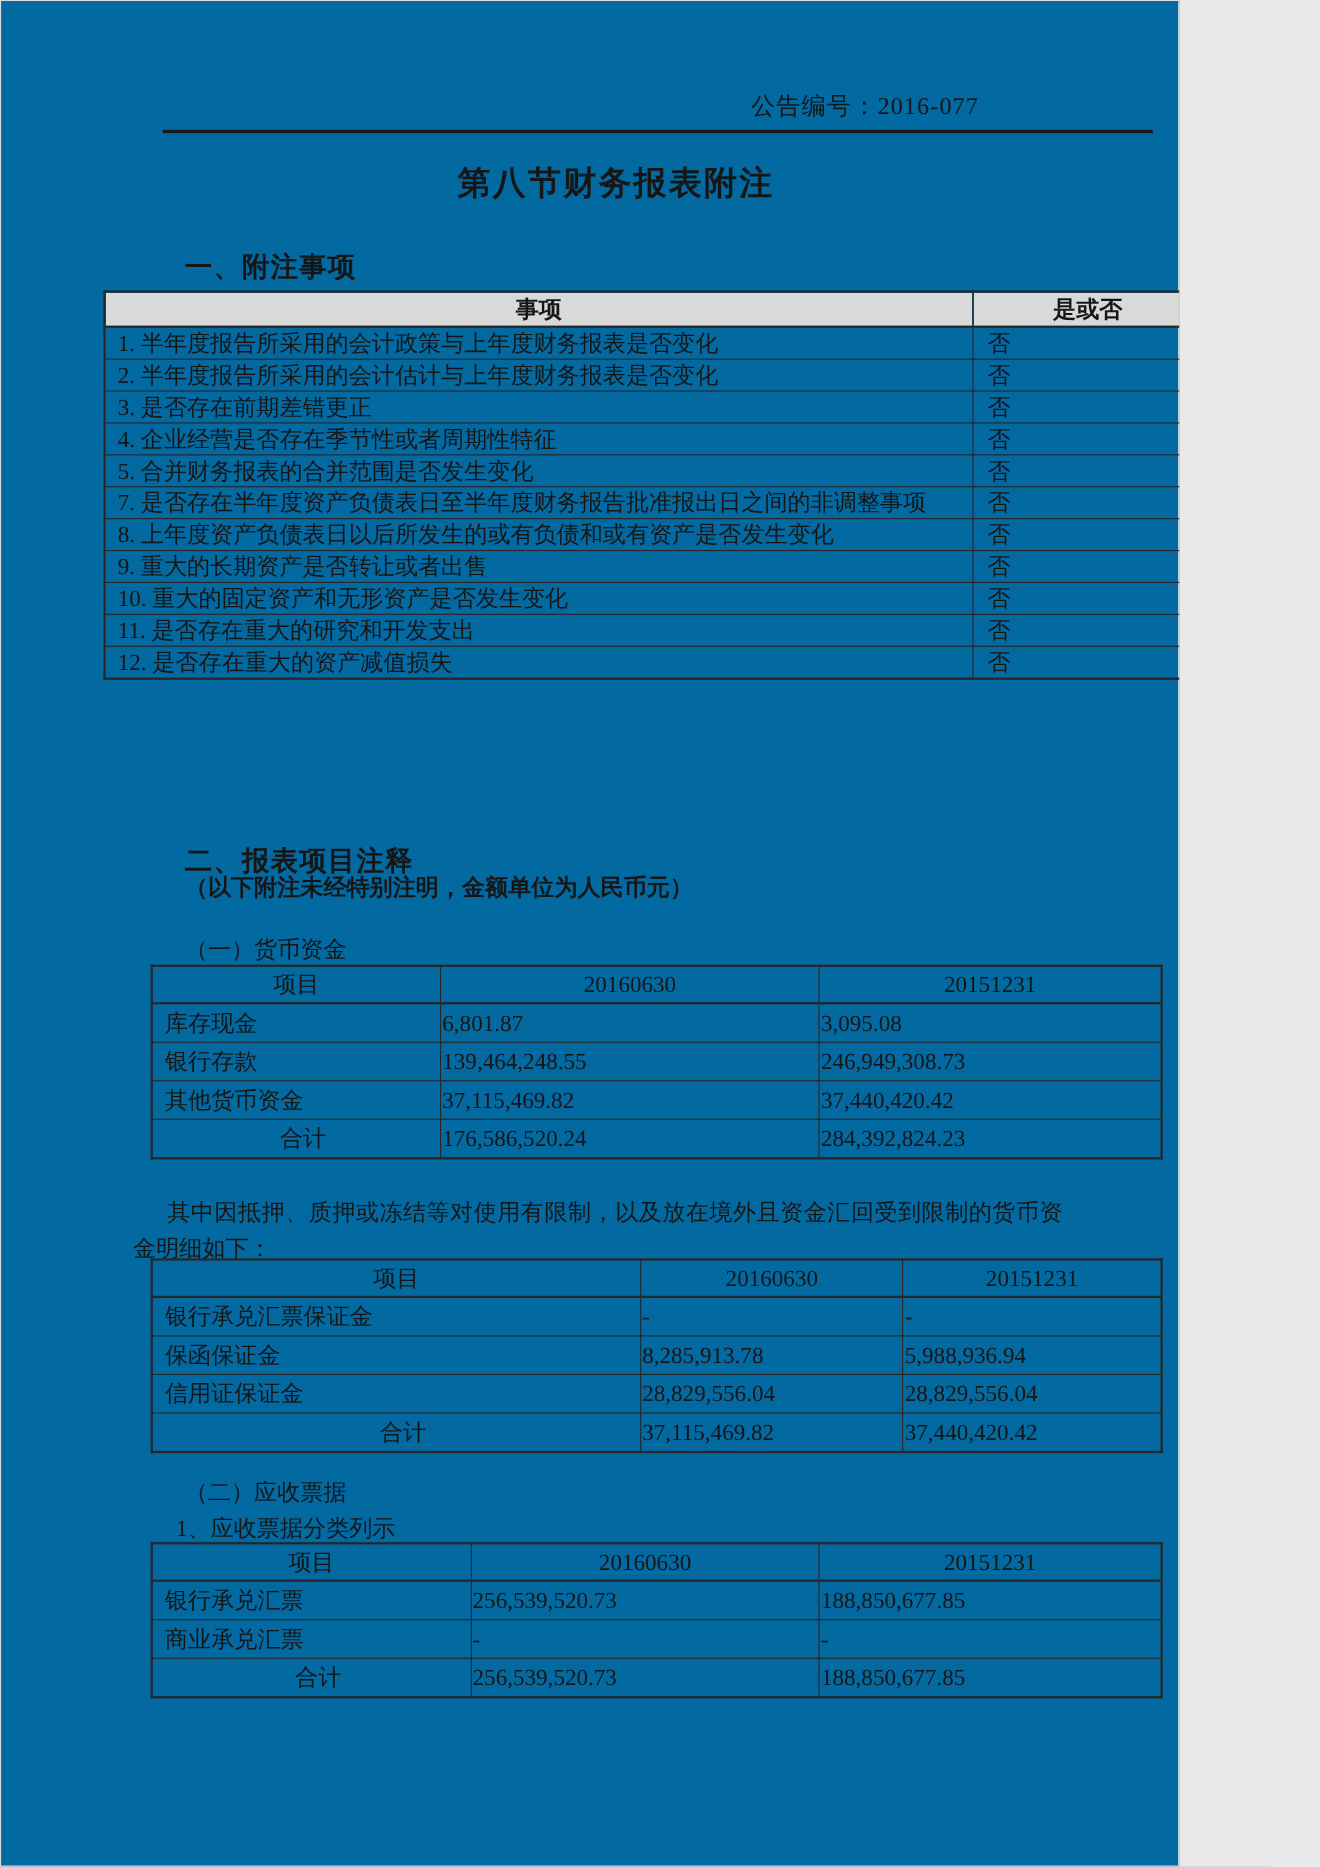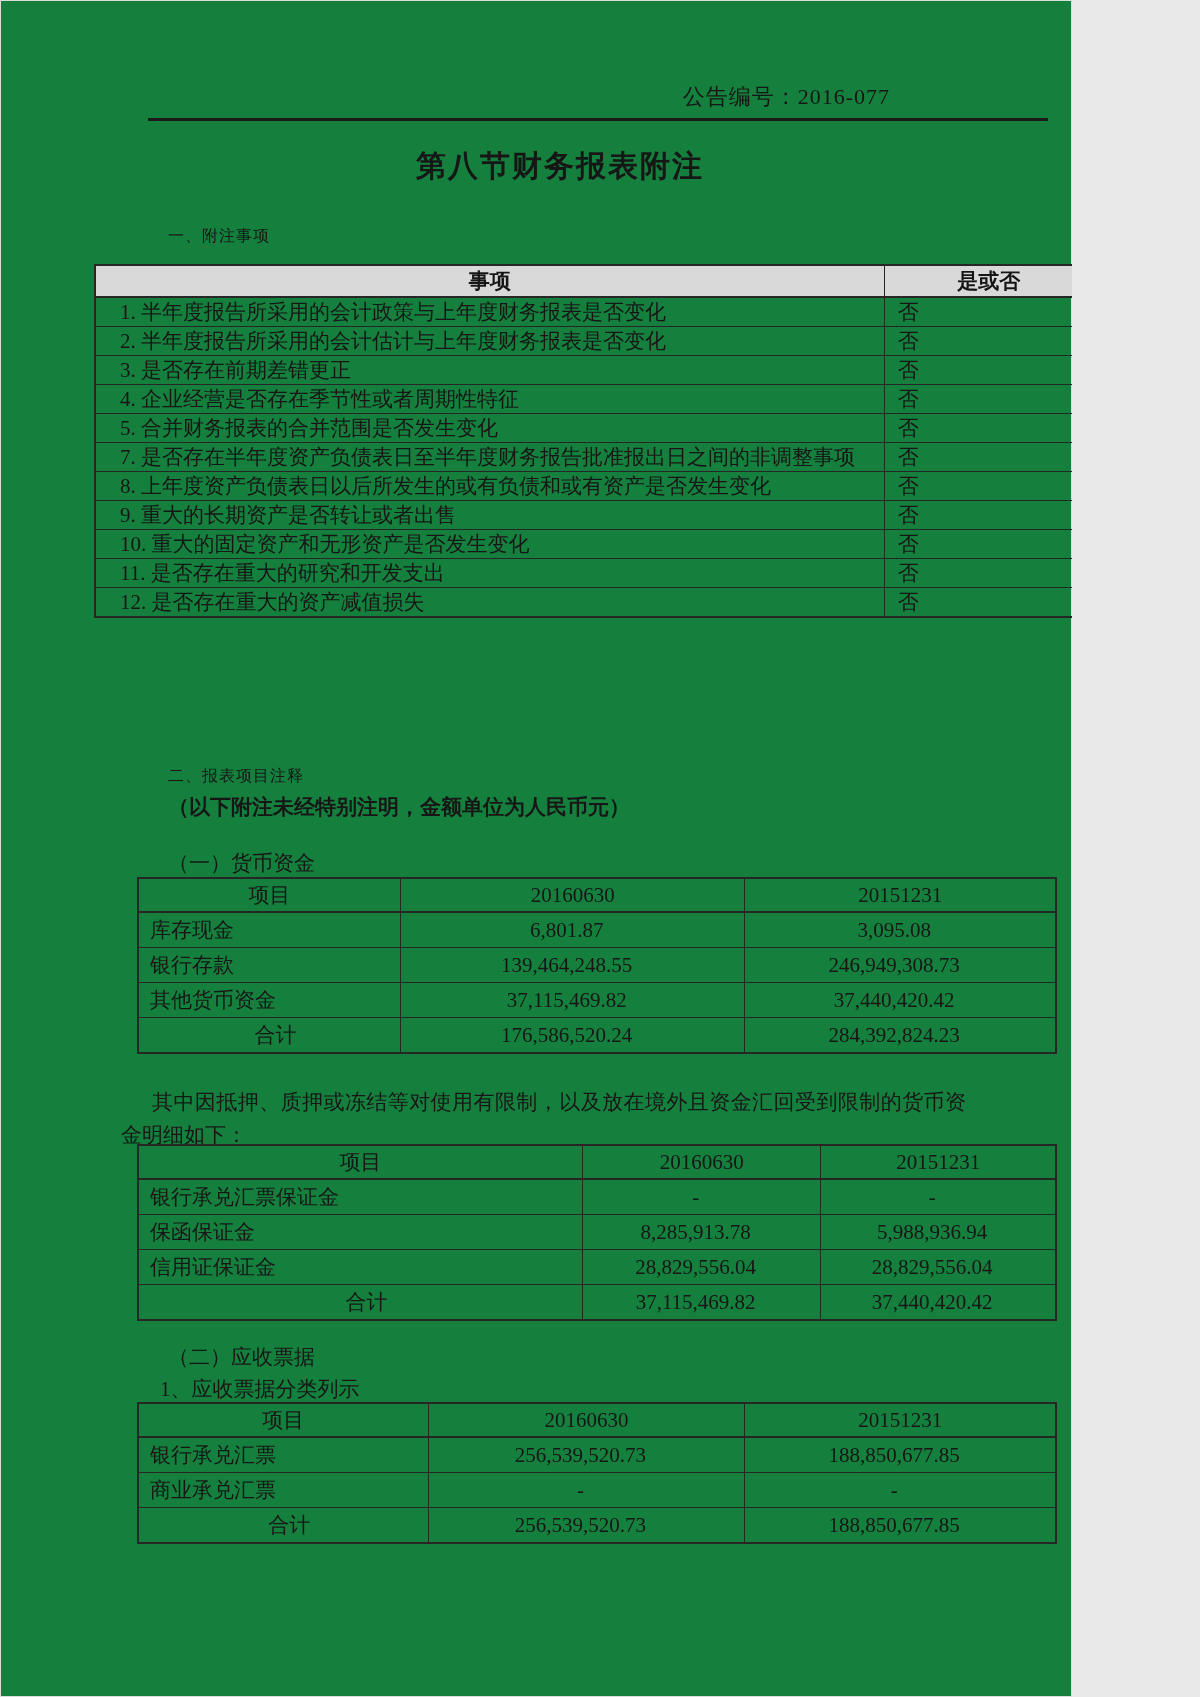--- a/index.html
+++ b/index.html
@@ -1,19 +1,19 @@
 <!DOCTYPE html>
 <html><head>
 <meta charset="utf-8">
 <style>
   html,body{margin:0;padding:0;background:#e9e9e9;}
   .page{
     position:relative;
     width:1072px;height:1697px;
-    background:#15803d;
+    background:#0369a1;
     font-family:"Liberation Serif","DejaVu Serif",serif;
     color:#161616;
     overflow:hidden;
     box-shadow:inset 0 0 0 1px #dcdcdc;
   }
   .abs{position:absolute;}
   .announce{
     top:82px;right:182px;
     font-size:22px;letter-spacing:1px;
     white-space:nowrap;
@@ -21,48 +21,48 @@
   .hrule{
     top:118px;left:148px;width:900px;height:3px;
     background:#1a1a1a;
   }
   .doc-title{
     top:146px;left:0;width:1120px;
     text-align:center;
     font-size:30px;font-weight:bold;letter-spacing:2px;
   }
   .h-sec{
-    font-size:16px;font-weight:normal;letter-spacing:1px;white-space:nowrap;
+    font-size:25px;font-weight:bold;letter-spacing:1px;white-space:nowrap;
   }
   .h-sub{
     font-size:21px;white-space:nowrap;
   }
   table.fin{
     border-collapse:collapse;table-layout:fixed;
     font-size:21px;color:#161616;
     border:2px solid #262626;
   }
   table.fin td{
     border:1px solid #262626;
     overflow:hidden;white-space:nowrap;
   }
   
   .t-notes{width:1001px;border-radius:26px;}
-  .t-notes td{height:28px;padding:0 6px 0 24px;}
+  .t-notes td{height:28px;padding:0 6px 0 11px;}
   .t-notes tr.head td{
     height:30px;background:#d9d9d9;
     font-weight:bold;text-align:center;padding:0;
     border-bottom:2px solid #262626;
   }
   .t-notes td.ans{padding-left:13px;}
   
   .t-fin2 td{height:32px;}
   .t-fin2 tr.head td{text-align:center;padding:0;border-bottom:2px solid #262626;margin-top:28px;}
   .t-fin2 td.lbl{text-align:left;padding-left:11px;}
-  .t-fin2 td.num{text-align:center;padding-right:13px;margin-top:12px;}
+  .t-fin2 td.num{text-align:left;padding-right:13px;margin-top:12px;}
   .t-fin2 tr.total td.lbl{text-align:center;padding-left:13px;}
   .para{
     font-size:21px;line-height:33px;
     text-indent:31px;
     text-align:justify;
   }
 </style>
 </head>
 <body>
 

